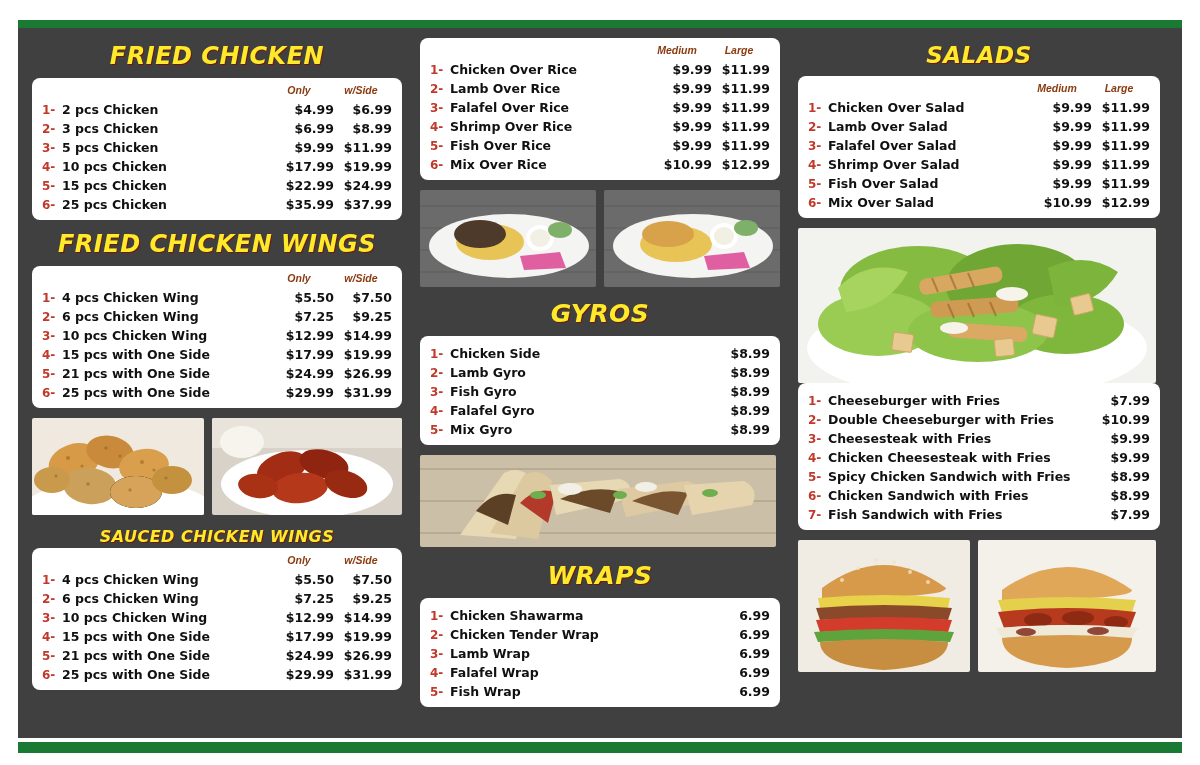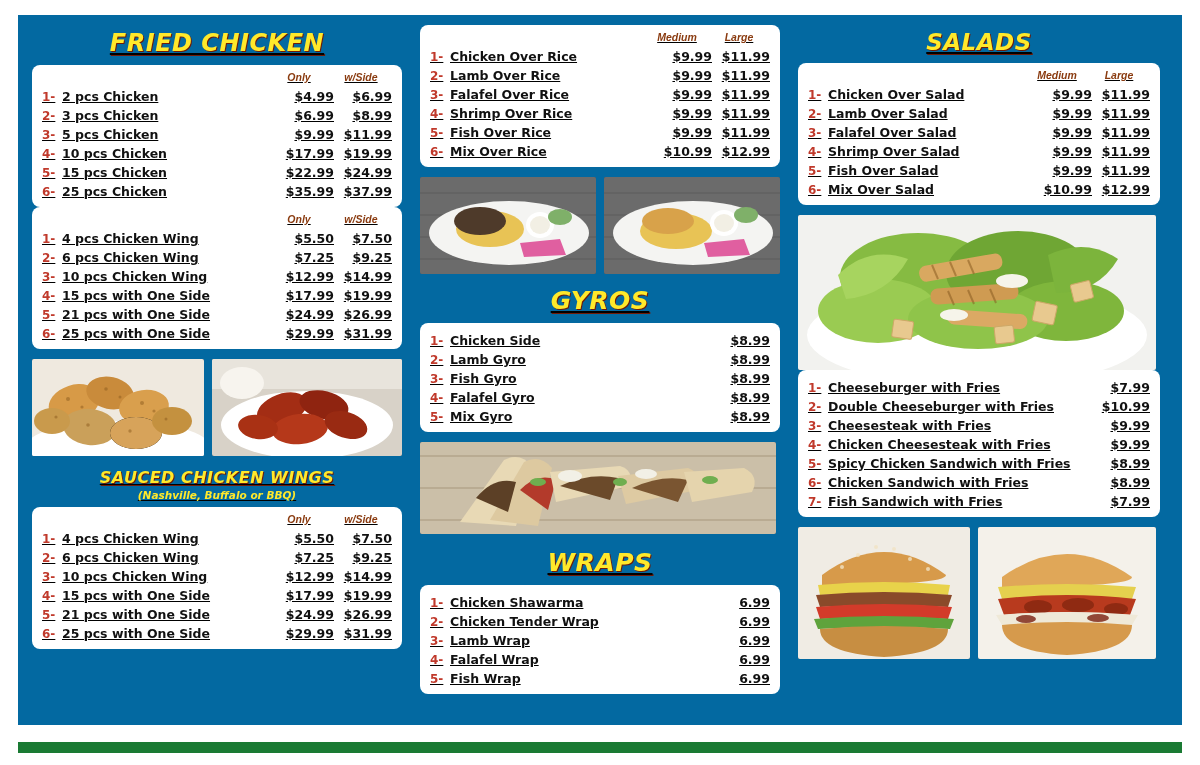--- a/index.html
+++ b/index.html
@@ -12,25 +12,24 @@
   }
   .page {
     position: relative;
     width: 1200px; height: 765px;
     background: #ffffff;
   }
   .top-white { height: 14px; background: #fff; }
   .band-green { height: 12px; background: #1a7a33; }
   .menu-body {
     position: absolute;
-    left: 18px; top: 15px;
+    left: 18px; top: 28px;
     width: 1164px; height: 710px;
-    background: #0369a1;
+    background: #404040;
     padding: 0;
-    text-decoration: underline;
   }
   .bottom-green {
     position: absolute; left: 18px; top: 742px;
     width: 1164px; height: 11px; background: #1a7a33;
   }
   .bottom-white { position: absolute; left: 0; top: 753px; width: 1200px; height: 12px; background: #fff; }
 
   .cols {
     display: flex;
     gap: 0px;
@@ -196,20 +195,21 @@
               <td>
                     <div class="dots"></div>
                   </td>
               <td class="pr w1">$35.99</td>
               <td class="pr w2">$37.99</td>
             </tr>
           </tbody>
             </table>
         </div>
 
+        <div class="sec-title t-wings">FRIED CHICKEN WINGS</div>
         <div class="card">
           <div class="hdr">
             <span class="h1">Only</span>
             <span class="h2">w/Side</span>
           </div>
           <table class="items">
             <tbody>
                 <tr class="row-h">
               <td class="num">1-</td>
               <td class="nm">4 pcs Chicken Wing</td>
@@ -308,21 +308,20 @@
                 <ellipse cx="88" cy="70" rx="28" ry="15" fill="#b5381a" transform="rotate(-6 88 70)"></ellipse>
                 <ellipse cx="134" cy="66" rx="22" ry="13" fill="#992a12" transform="rotate(18 134 66)"></ellipse>
                 <ellipse cx="46" cy="68" rx="20" ry="12" fill="#a93114" transform="rotate(8 46 68)"></ellipse>
               </g>
               <ellipse cx="30" cy="24" rx="22" ry="16" fill="#f7f4ee"></ellipse>
             </svg>
           </div>
         </div>
 
         <div class="sec-title t-sauced">SAUCED CHICKEN WINGS</div>
-        <div class="sub-note">(Nashville, Buffalo or BBQ)</div>
         <div class="card">
           <div class="hdr">
             <span class="h1">Only</span>
             <span class="h2">w/Side</span>
           </div>
           <table class="items">
             <tbody>
                 <tr class="row-h">
               <td class="num">1-</td>
               <td class="nm">4 pcs Chicken Wing</td>

